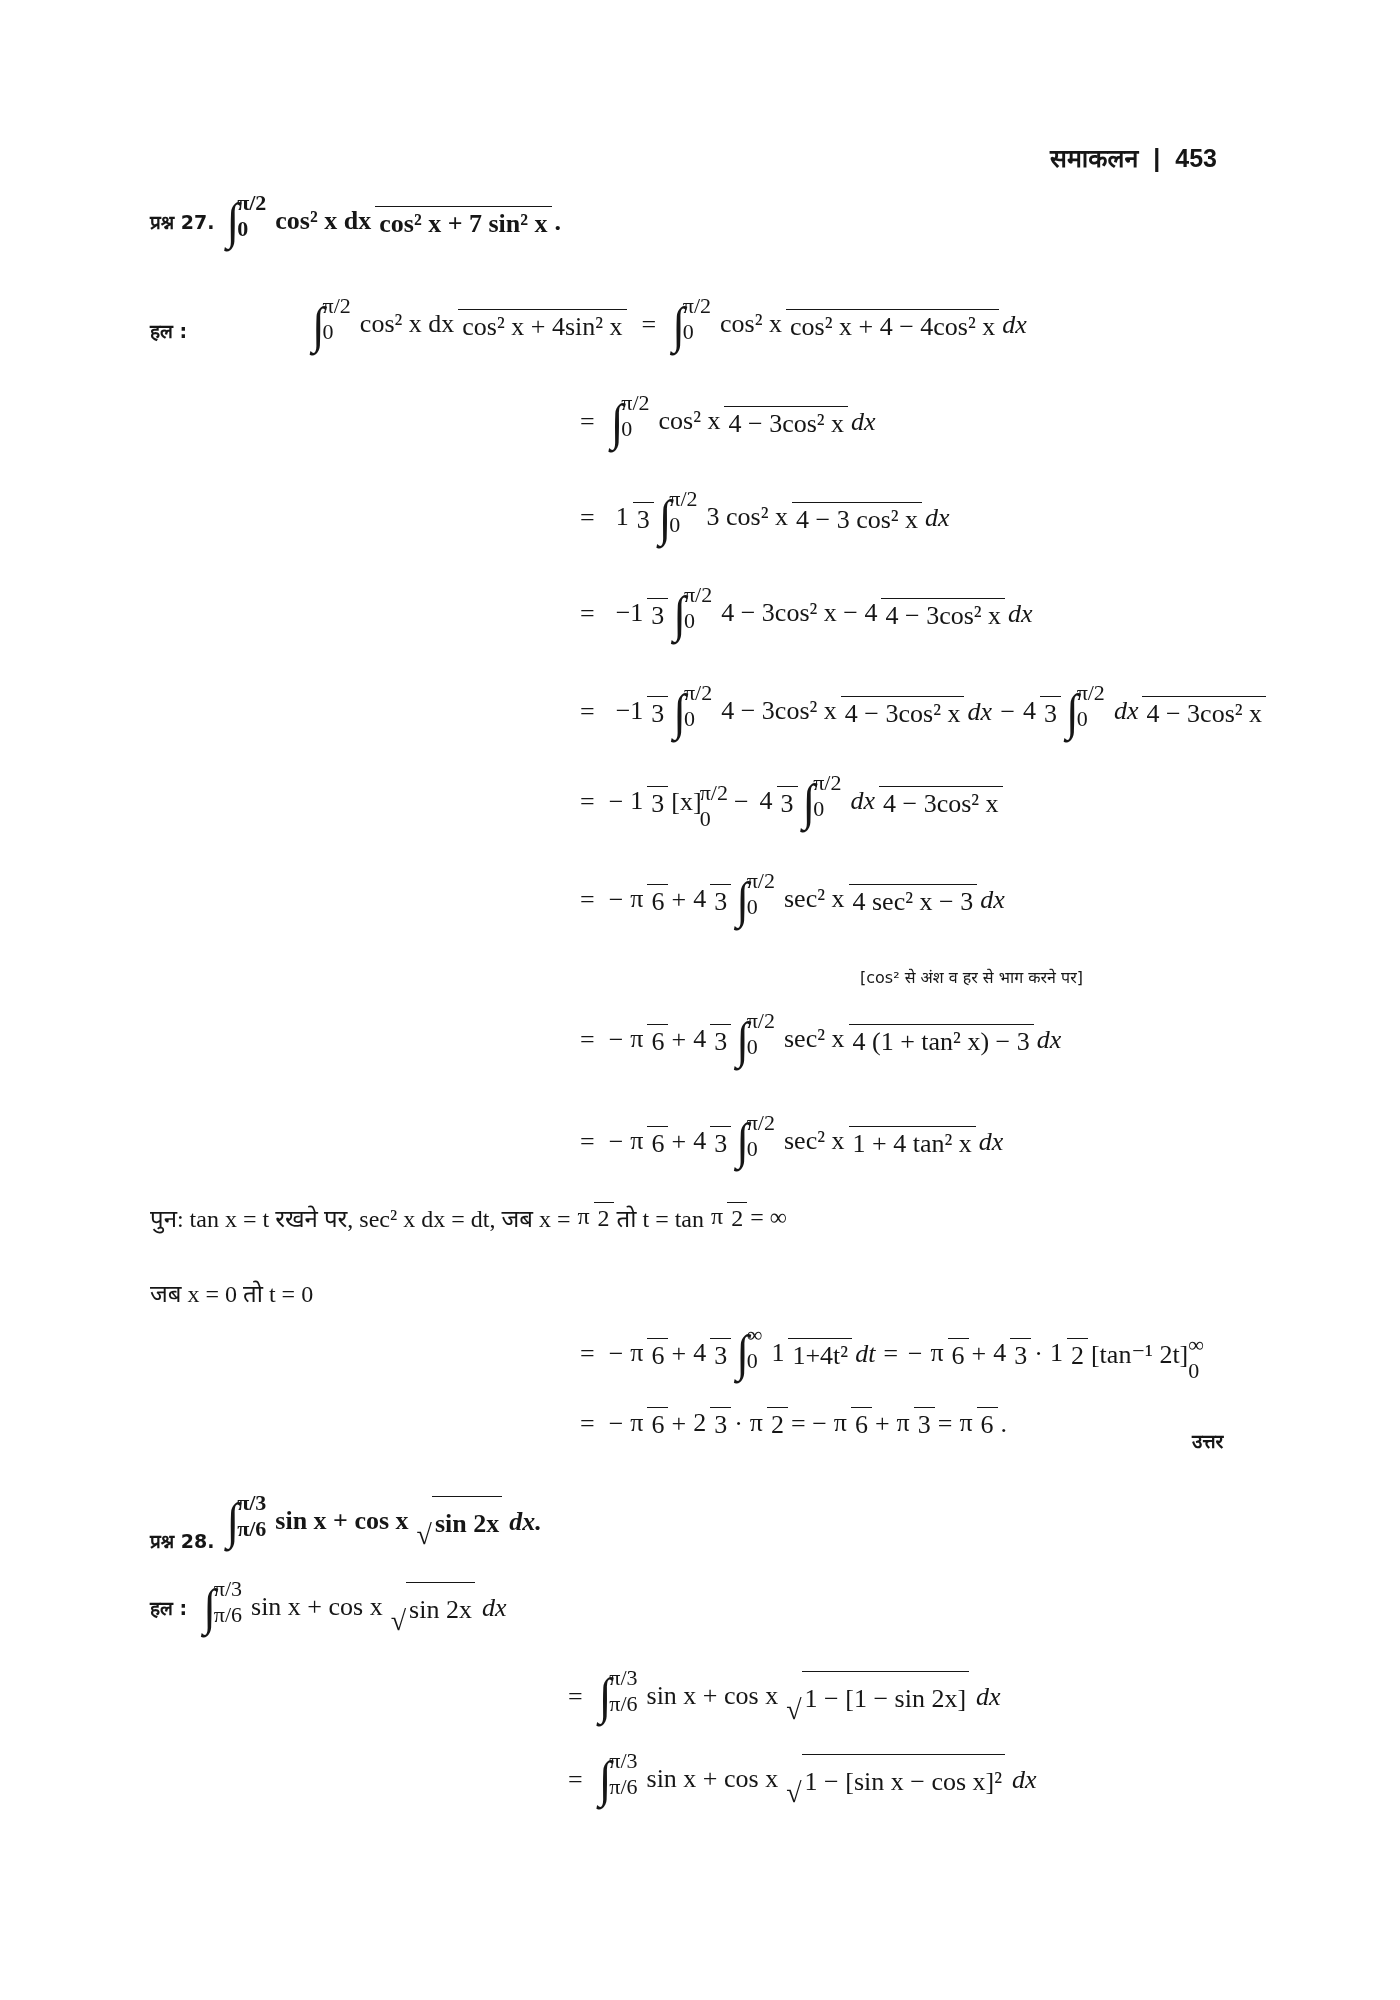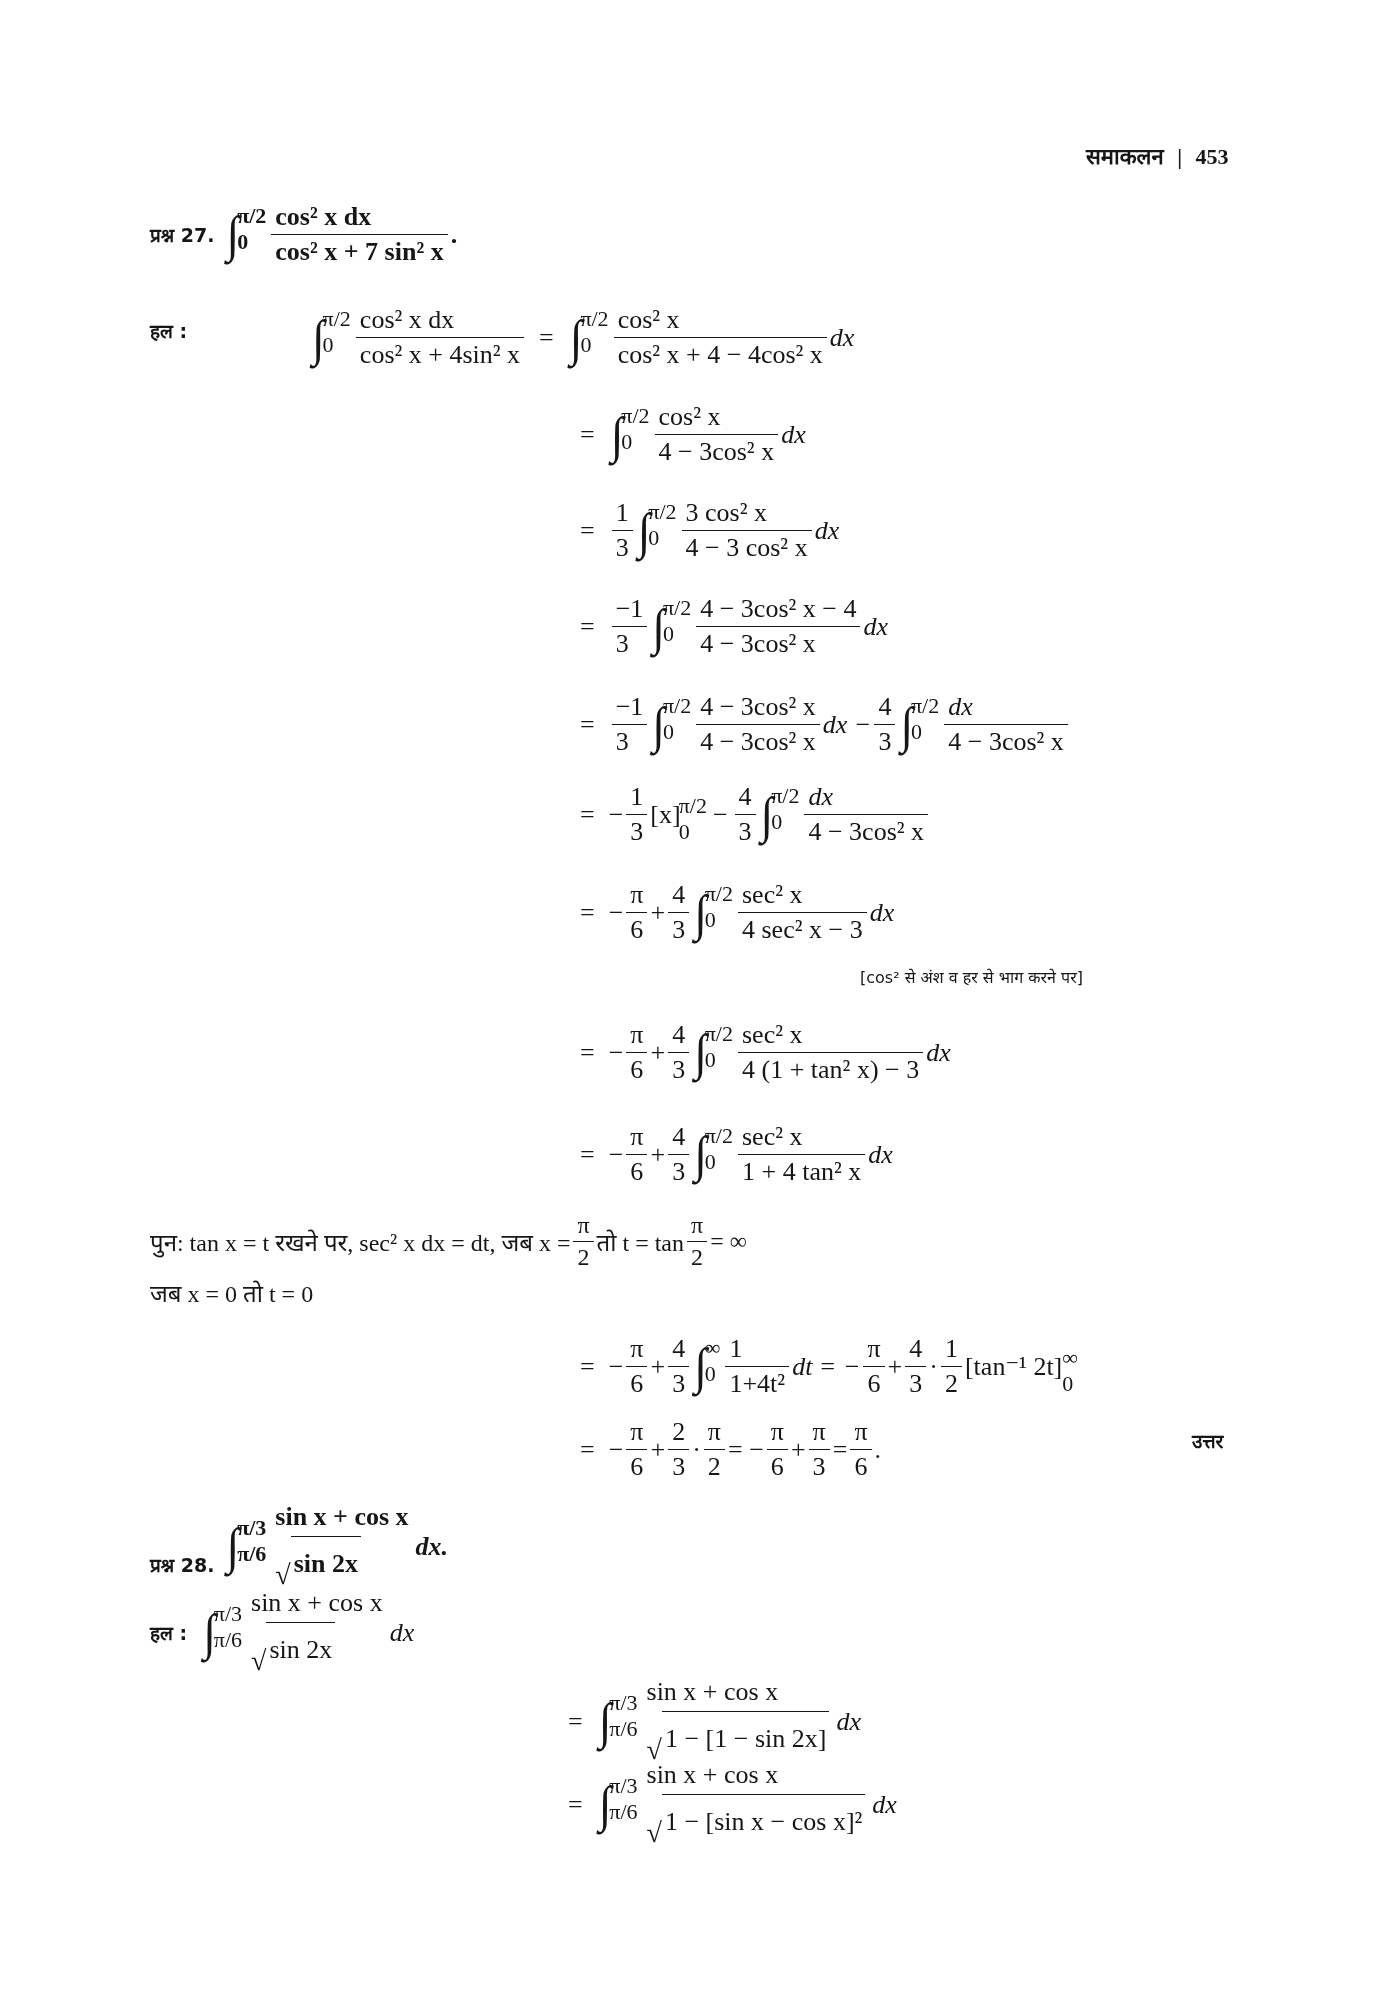--- a/index.html
+++ b/index.html
@@ -1,27 +1,27 @@
 <!DOCTYPE html>
 <html><head>
 <meta charset="utf-8">
 <style>
   html, body { margin: 0; padding: 0; }
   body {
     width: 1400px; height: 2000px; background: #ffffff; position: relative; overflow: hidden;
     font-family: "Liberation Serif", "DejaVu Serif", serif; color: #161616;
   }
   .abs { position: absolute; white-space: nowrap; }
-  .hdr { font-family: Liberation Serif, serif; font-weight: bold; font-size: 22px; margin-left: 36px; }
+  .hdr { font-family: Liberation Sans, sans-serif; font-weight: bold; font-size: 25px; }
   .lbl { font-family: "DejaVu Sans", "Liberation Sans", sans-serif; font-weight: bold; font-size: 19px; }
   .dev { font-family: "DejaVu Sans", "Liberation Sans", sans-serif; font-size: 16px; }
   .math { font-size: 26px; display: flex; align-items: center; }
   .math.bold { font-weight: bold; }
   .it { font-style: italic; }
-  .frac { display: inline-flex; flex-direction: column; vertical-align: middle; margin: 12px 3px; }
+  .frac { display: inline-flex; flex-direction: row; align-items: center; vertical-align: middle; margin: 2px 3px; }
   .frac .num { padding: 0 4px 2px; }
   .frac .den { border-top: 1.6px solid #161616; padding: 2px 4px 0; }
   .int { display: inline-flex; align-items: center; margin: 0 2px; }
   .int .sym { font-size: 46px; line-height: 1; transform: scaleY(1.1); }
   .int .lims { display: inline-flex; flex-direction: column; justify-content: flex-start; height: 64px; font-size: 22px; margin-left: -2px; }
   .eq { margin: 0 14px 0 0; }
   .sqrt { display: inline-flex; align-items: flex-end; }
   .sqrt .rad { font-size: 28px; }
   .sqrt .body { border-top: 1.6px solid #161616; padding: 12px 3px; }
   .small { font-size: 24px; }

